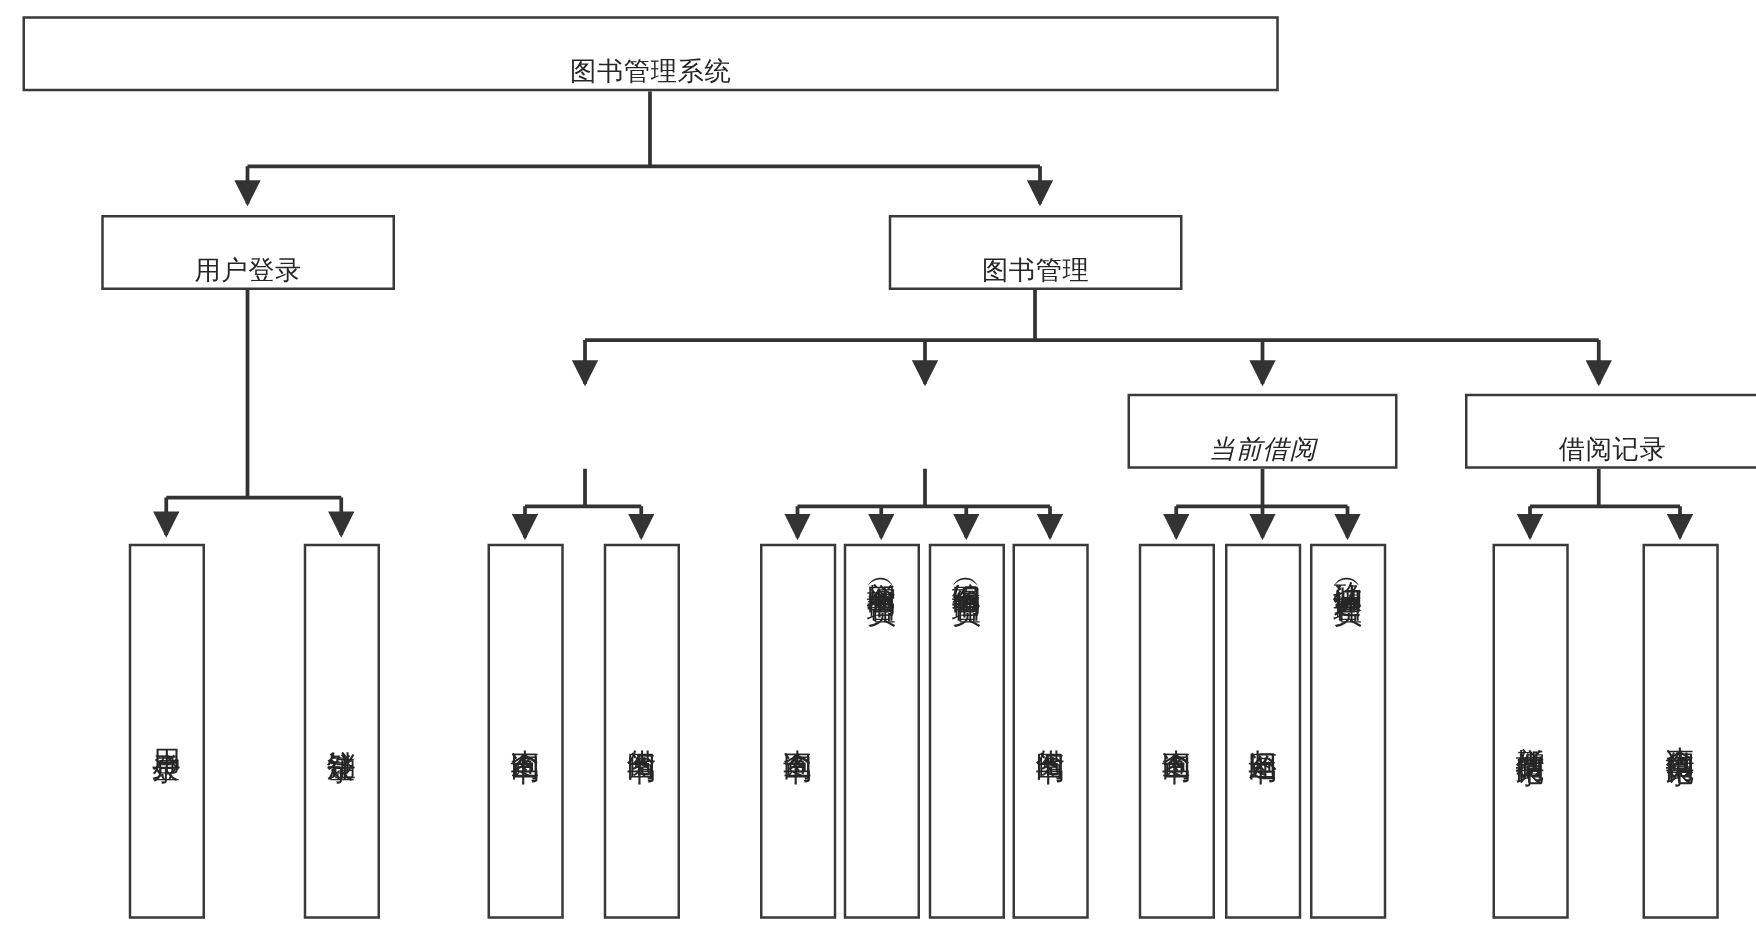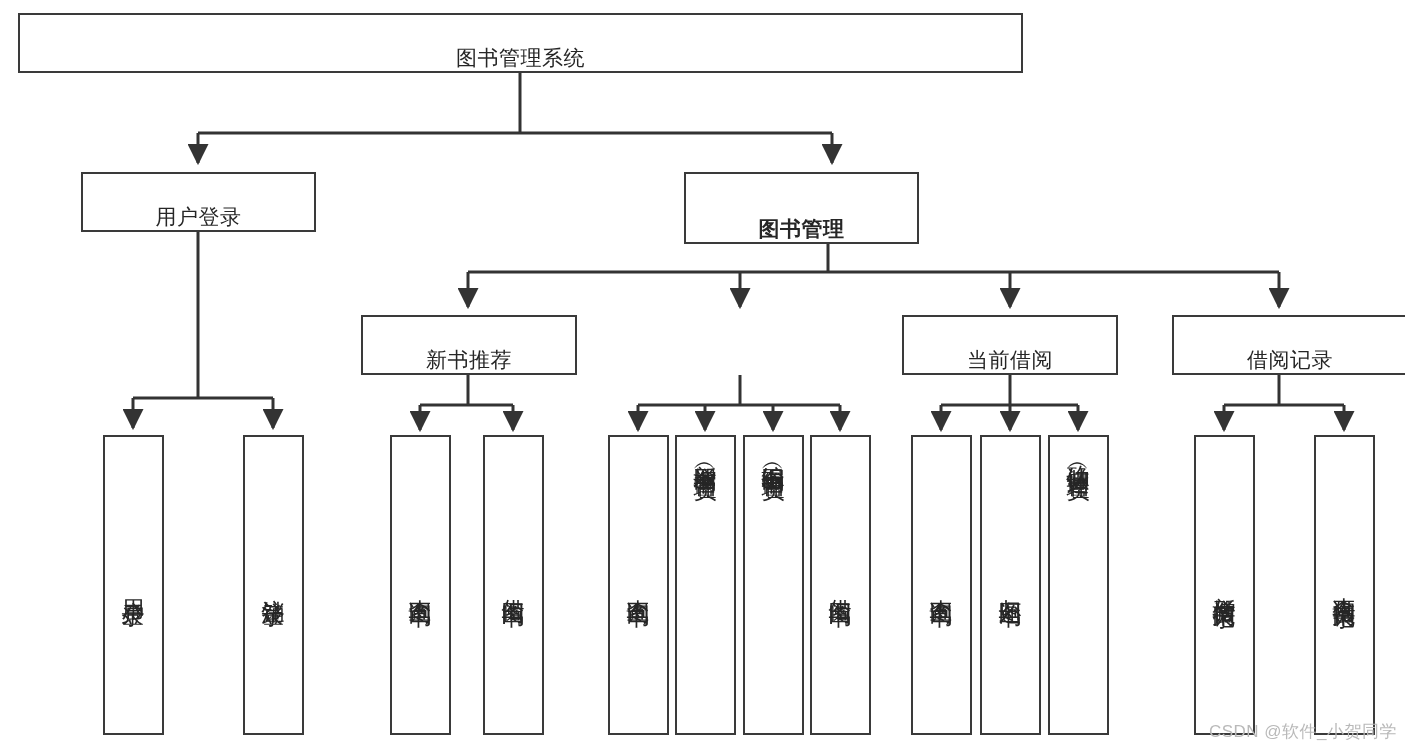--- a/index.html
+++ b/index.html
@@ -130,30 +130,27 @@
   </svg>
 
   <div class="node horiz" style="left:18px; top:13px; width:1005px; height:60px;">
     <span class="label">图书管理系统</span>
   </div>
 
   <div class="node horiz" style="left:81px; top:172px; width:235px; height:60px;">
     <span class="label">用户登录</span>
   </div>
 
-  <div class="node horiz" style="left:684px; top:172px; width:235px; height:72px;font-weight:bold;">
+  <div class="node horiz" style="left:711px; top:172px; width:235px; height:60px;">
     <span class="label">图书管理</span>
   </div>
 
-  <div class="node horiz" style="left:361px; top:315px; width:216px; height:60px;">
-    <span class="label">新书推荐</span>
-  </div>
-
-
-  <div class="node horiz" style="left:902px; top:315px; width:216px; height:60px;">
+
+
+  <div class="node horiz" style="left:902px; top:315px; width:216px; height:60px;font-style:italic;">
     <span class="label">当前借阅</span>
   </div>
 
   <div class="node horiz" style="left:1172px; top:315px; width:236px; height:60px;">
     <span class="label">借阅记录</span>
   </div>
 
   <div class="node vert midpad" style="left:103px; top:435px; width:61px; height:300px;">
     <span class="label">用户登录</span>
   </div>
@@ -199,15 +196,14 @@
   </div>
 
   <div class="node vert midpad" style="left:1194px; top:435px; width:61px; height:300px;">
     <span class="label">新增借阅记录</span>
   </div>
 
   <div class="node vert midpad" style="left:1314px; top:435px; width:61px; height:300px;">
     <span class="label">查询借阅记录</span>
   </div>
 
-  <div class="watermark">CSDN @软件_小贺同学</div>
 
 </div>
 
 </body></html>

